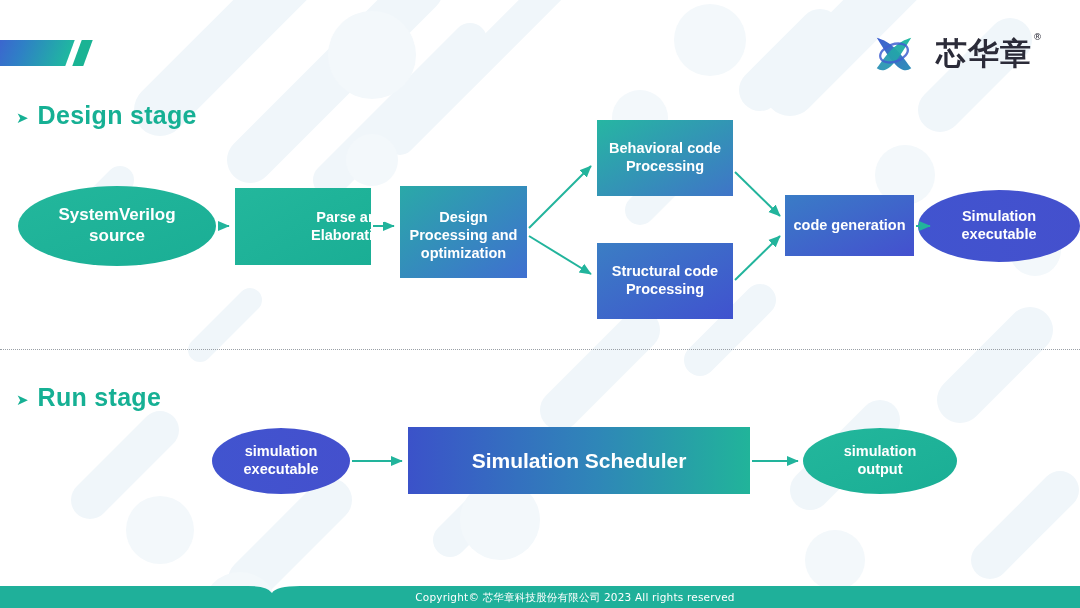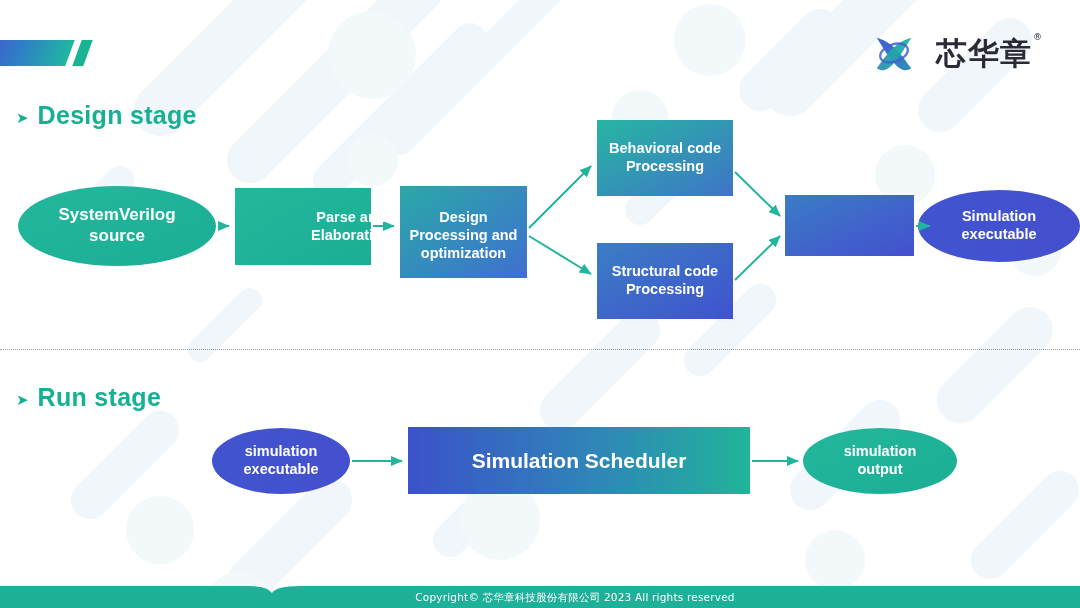--- a/index.html
+++ b/index.html
@@ -330,20 +330,23 @@
     </div>
   </div>
 
   <div class="node-label nl-15" style="left:597px; top:243px; width:136px; height:76px;">
     <div>
       <div>Structural code</div>
       <div>Processing</div>
     </div>
   </div>
 
+  <div class="node-label nl-15" style="left:785px; top:195px; width:129px; height:61px;">
+    <div>code generation</div>
+  </div>
 
   <div class="node-label nl-15" style="left:918px; top:190px; width:162px; height:72px;">
     <div>
       <div>Simulation</div>
       <div>executable</div>
     </div>
   </div>
 
   <div class="node-label nl-15" style="left:212px; top:428px; width:138px; height:66px;">
     <div>

